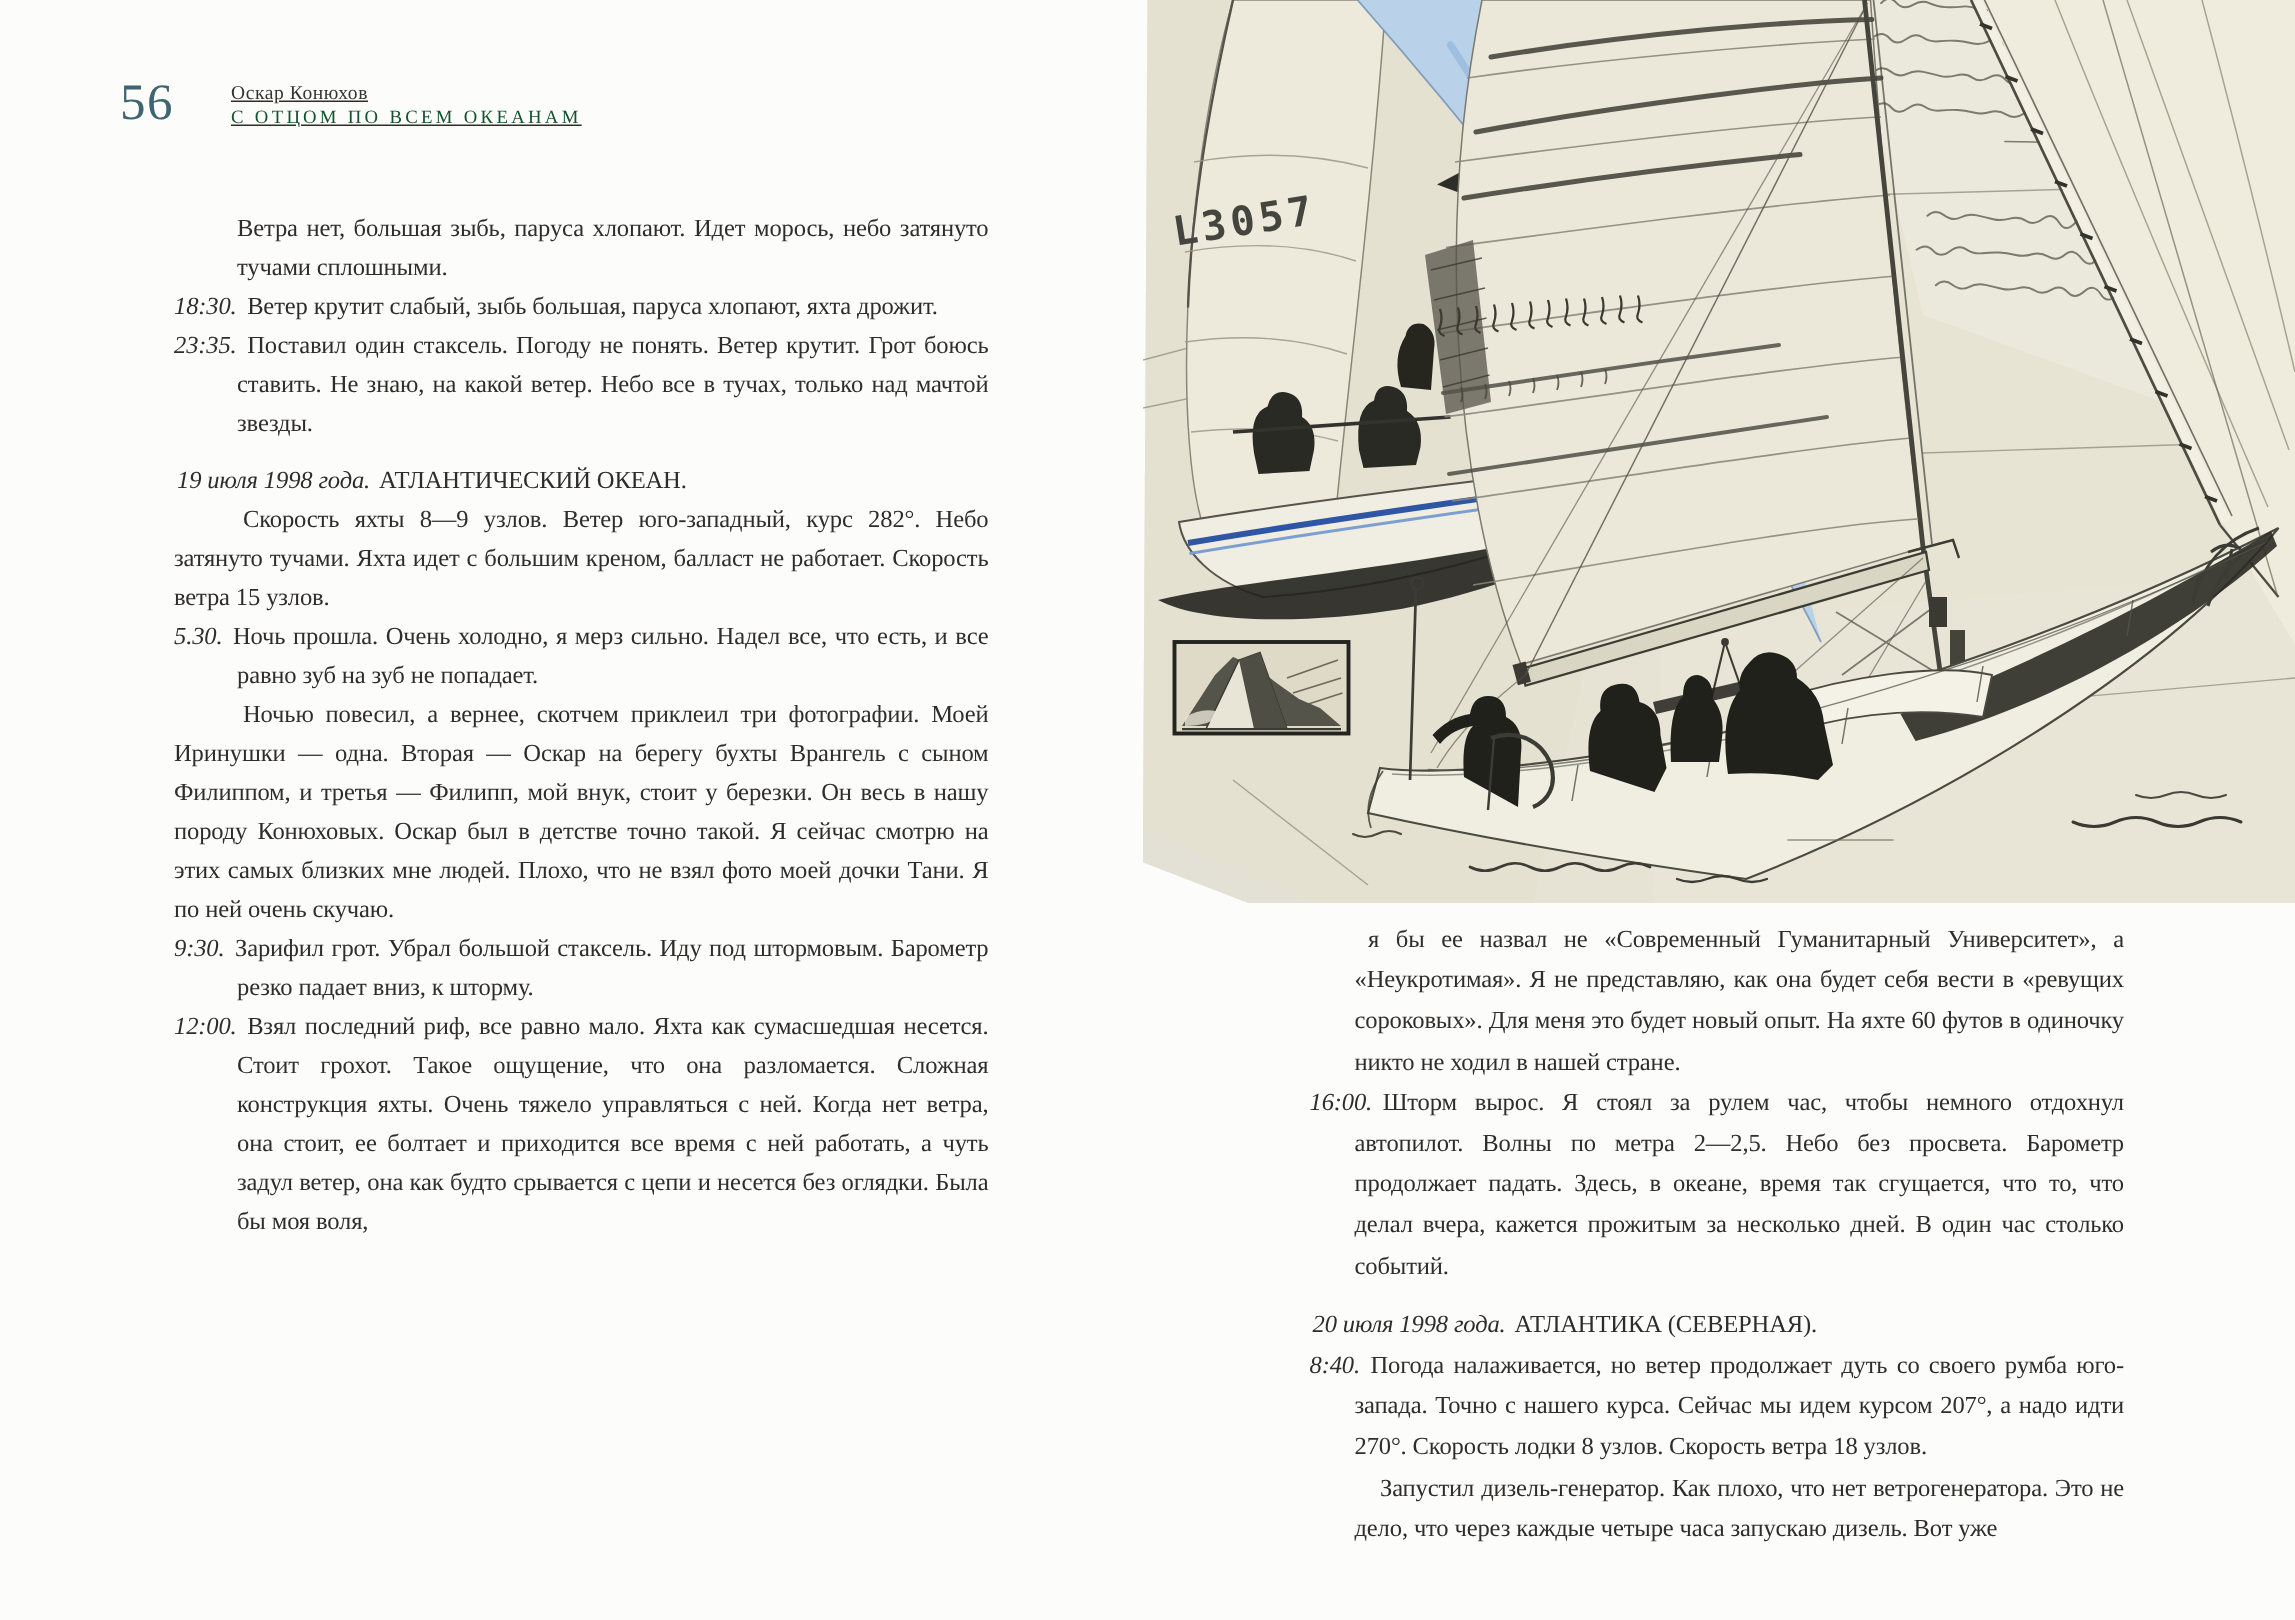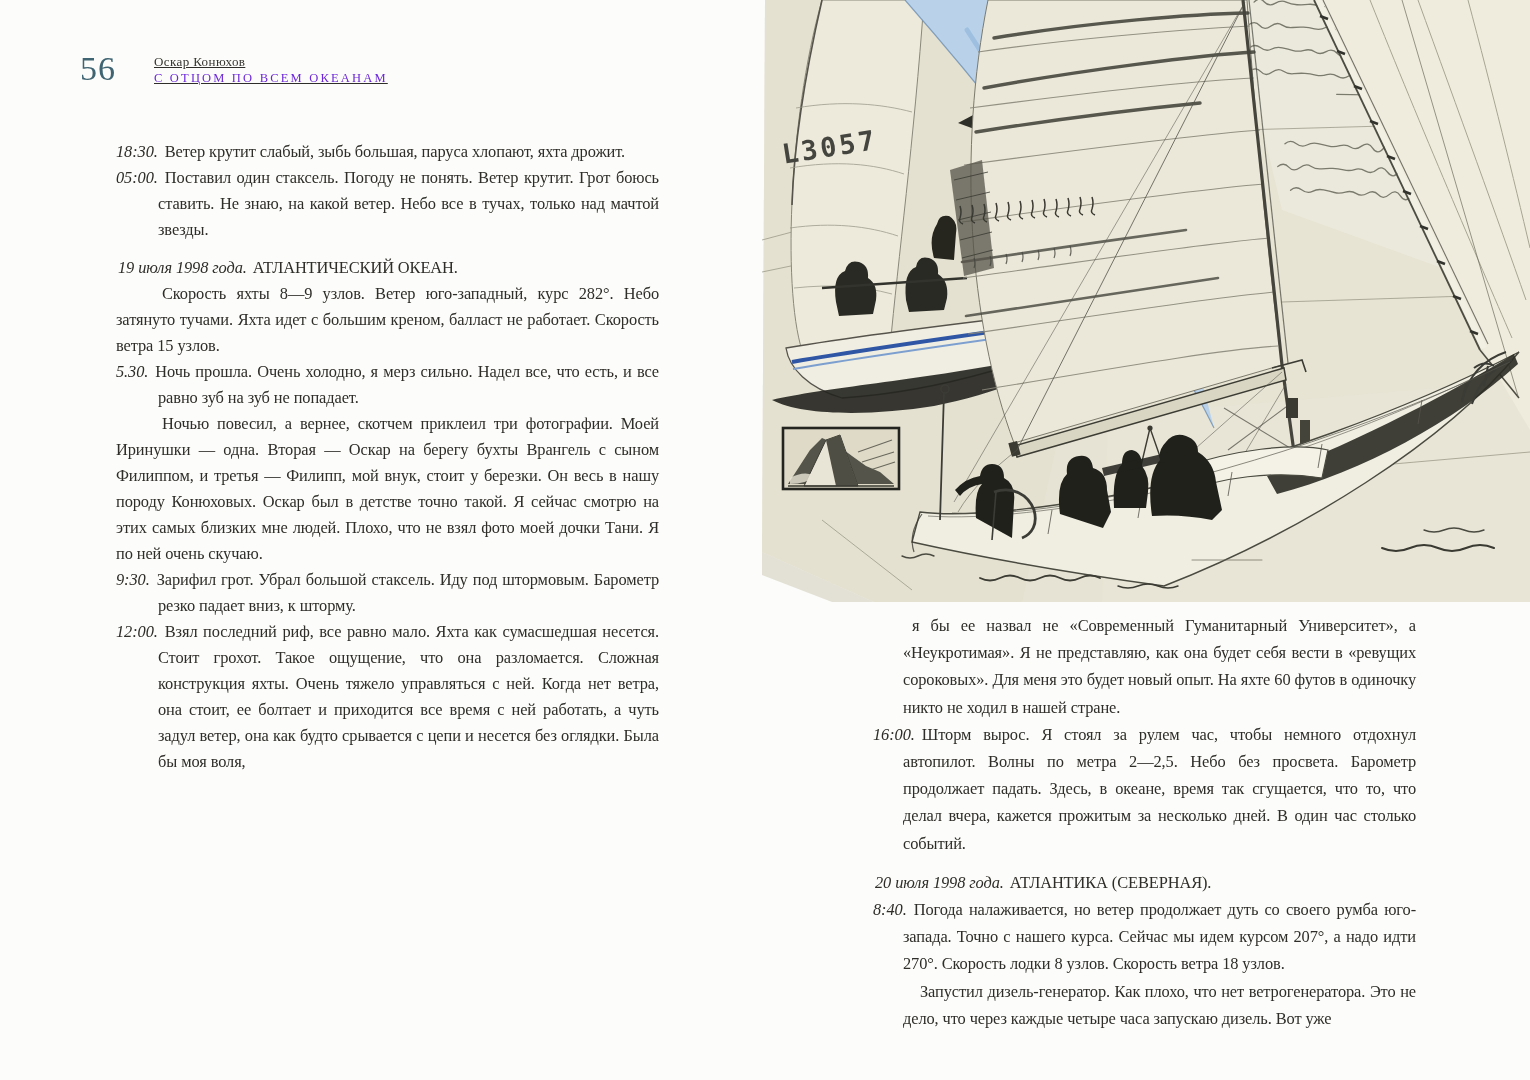--- a/index.html
+++ b/index.html
@@ -3,21 +3,21 @@
 <meta charset="utf-8">
 <style>
   html,body{margin:0;padding:0;background:#e9e9e6;}
   .canvas{position:relative;width:1530px;height:1080px;background:#fcfcfa;overflow:hidden;
           font-family:"Liberation Serif",serif;color:#2e2d29;}
   
   .pg-head{position:absolute;left:80px;top:52px;display:flex;align-items:flex-start;justify-content:center;}
   .pg-num{font-size:34px;line-height:34px;color:#3f6472;font-weight:400;letter-spacing:1px;}
   .pg-head-text{margin-left:38px;margin-top:2px;text-decoration:underline;}
   .pg-author{font-size:13px;line-height:16px;color:#35342f;letter-spacing:.4px;}
-  .pg-title{font-size:12.5px;line-height:16px;color:#6d28d9;letter-spacing:2.2px;}
+  .pg-title{font-size:12.5px;line-height:16px;color:#14532d;letter-spacing:2.2px;}
   
   .col{position:absolute;text-align:justify;}
   .col-left{left:116px;top:139px;width:543px;font-size:16.4px;line-height:26px;letter-spacing:-0.1px;}
   .col-right{left:873px;top:612px;width:543px;font-size:16.4px;line-height:27.2px;letter-spacing:-0.1px;}
   .p-cont{padding-left:42px;}
   .p-para{text-indent:46px;}
   .p-entry{padding-left:42px;text-indent:-42px;}
   .col-right .p-cont{padding-left:30px;text-indent:9px;}
   .col-right .p-entry{padding-left:30px;text-indent:-30px;}
   .col-right .p-para{padding-left:30px;text-indent:17px;}
@@ -286,22 +286,23 @@
       <path d="M356,586 q10,4 20,0 t20,0 t20,0" stroke="#3c3c34" stroke-width="1.5"></path>
       <path d="M620,548 q14,6 28,0 t28,0 t28,0 t28,0" stroke="#3a3a32" stroke-width="2"></path>
       <path d="M662,530 q10,4 20,0 t20,0 t20,0" stroke="#4a4a40" stroke-width="1.4"></path>
       <path d="M430,560 h70" stroke="#6a685c" stroke-width="1" opacity="0.7"></path>
       <path d="M140,556 q8,4 16,0 t16,0" stroke="#4a4a40" stroke-width="1.4"></path>
     </g>
   </svg>
   </div>
 
   <div class="col col-left">
+    <div class="p-cont">Ветра нет, большая зыбь, паруса хлопают. Идет морось, небо затянуто тучами сплошными.</div>
     <div class="p-entry"><span class="t-label">18:30.</span><span>Ветер крутит слабый, зыбь большая, паруса хлопают, яхта дрожит.</span></div>
-    <div class="p-entry"><span class="t-label">05:00.</span><span>Поставил один стаксель. Погоду не понять. Ветер крутит. Грот боюсь ставить. Не знаю, на какой ветер. Небо все в тучах, только над мачтой звезды.</span></div>
+    <div class="p-entry"><span class="t-label">23:35.</span><span>Поставил один стаксель. Погоду не понять. Ветер крутит. Грот боюсь ставить. Не знаю, на какой ветер. Небо все в тучах, только над мачтой звезды.</span></div>
     <div class="p-date"><span class="d-date">19 июля 1998 года.</span><span class="d-place">АТЛАНТИЧЕСКИЙ ОКЕАН.</span></div>
     <div class="p-para">Скорость яхты 8—9 узлов. Ветер юго-западный, курс 282°. Небо затянуто тучами. Яхта идет с большим креном, балласт не работает. Скорость ветра 15 узлов.</div>
     <div class="p-entry"><span class="t-label">5.30.</span><span>Ночь прошла. Очень холодно, я мерз сильно. Надел все, что есть, и все равно зуб на зуб не попадает.</span></div>
     <div class="p-para">Ночью повесил, а вернее, скотчем приклеил три фотографии. Моей Иринушки — одна. Вторая — Оскар на берегу бухты Врангель с сыном Филиппом, и третья — Филипп, мой внук, стоит у березки. Он весь в нашу породу Конюховых. Оскар был в детстве точно такой. Я сейчас смотрю на этих самых близких мне людей. Плохо, что не взял фото моей дочки Тани. Я по ней очень скучаю.</div>
     <div class="p-entry"><span class="t-label">9:30.</span><span>Зарифил грот. Убрал большой стаксель. Иду под штормовым. Барометр резко падает вниз, к шторму.</span></div>
     <div class="p-entry"><span class="t-label">12:00.</span><span>Взял последний риф, все равно мало. Яхта как сумасшедшая несется. Стоит грохот. Такое ощущение, что она разломается. Сложная конструкция яхты. Очень тяжело управляться с ней. Когда нет ветра, она стоит, ее болтает и приходится все время с ней работать, а чуть задул ветер, она как будто срывается с цепи и несется без оглядки. Была бы моя воля,</span></div>
   </div>
 
   <div class="col col-right">
     <div class="p-cont">я бы ее назвал не «Современный Гуманитарный Университет», а «Неукротимая». Я не представляю, как она будет себя вести в «ревущих сороковых». Для меня это будет новый опыт. На яхте 60 футов в одиночку никто не ходил в нашей стране.</div>

